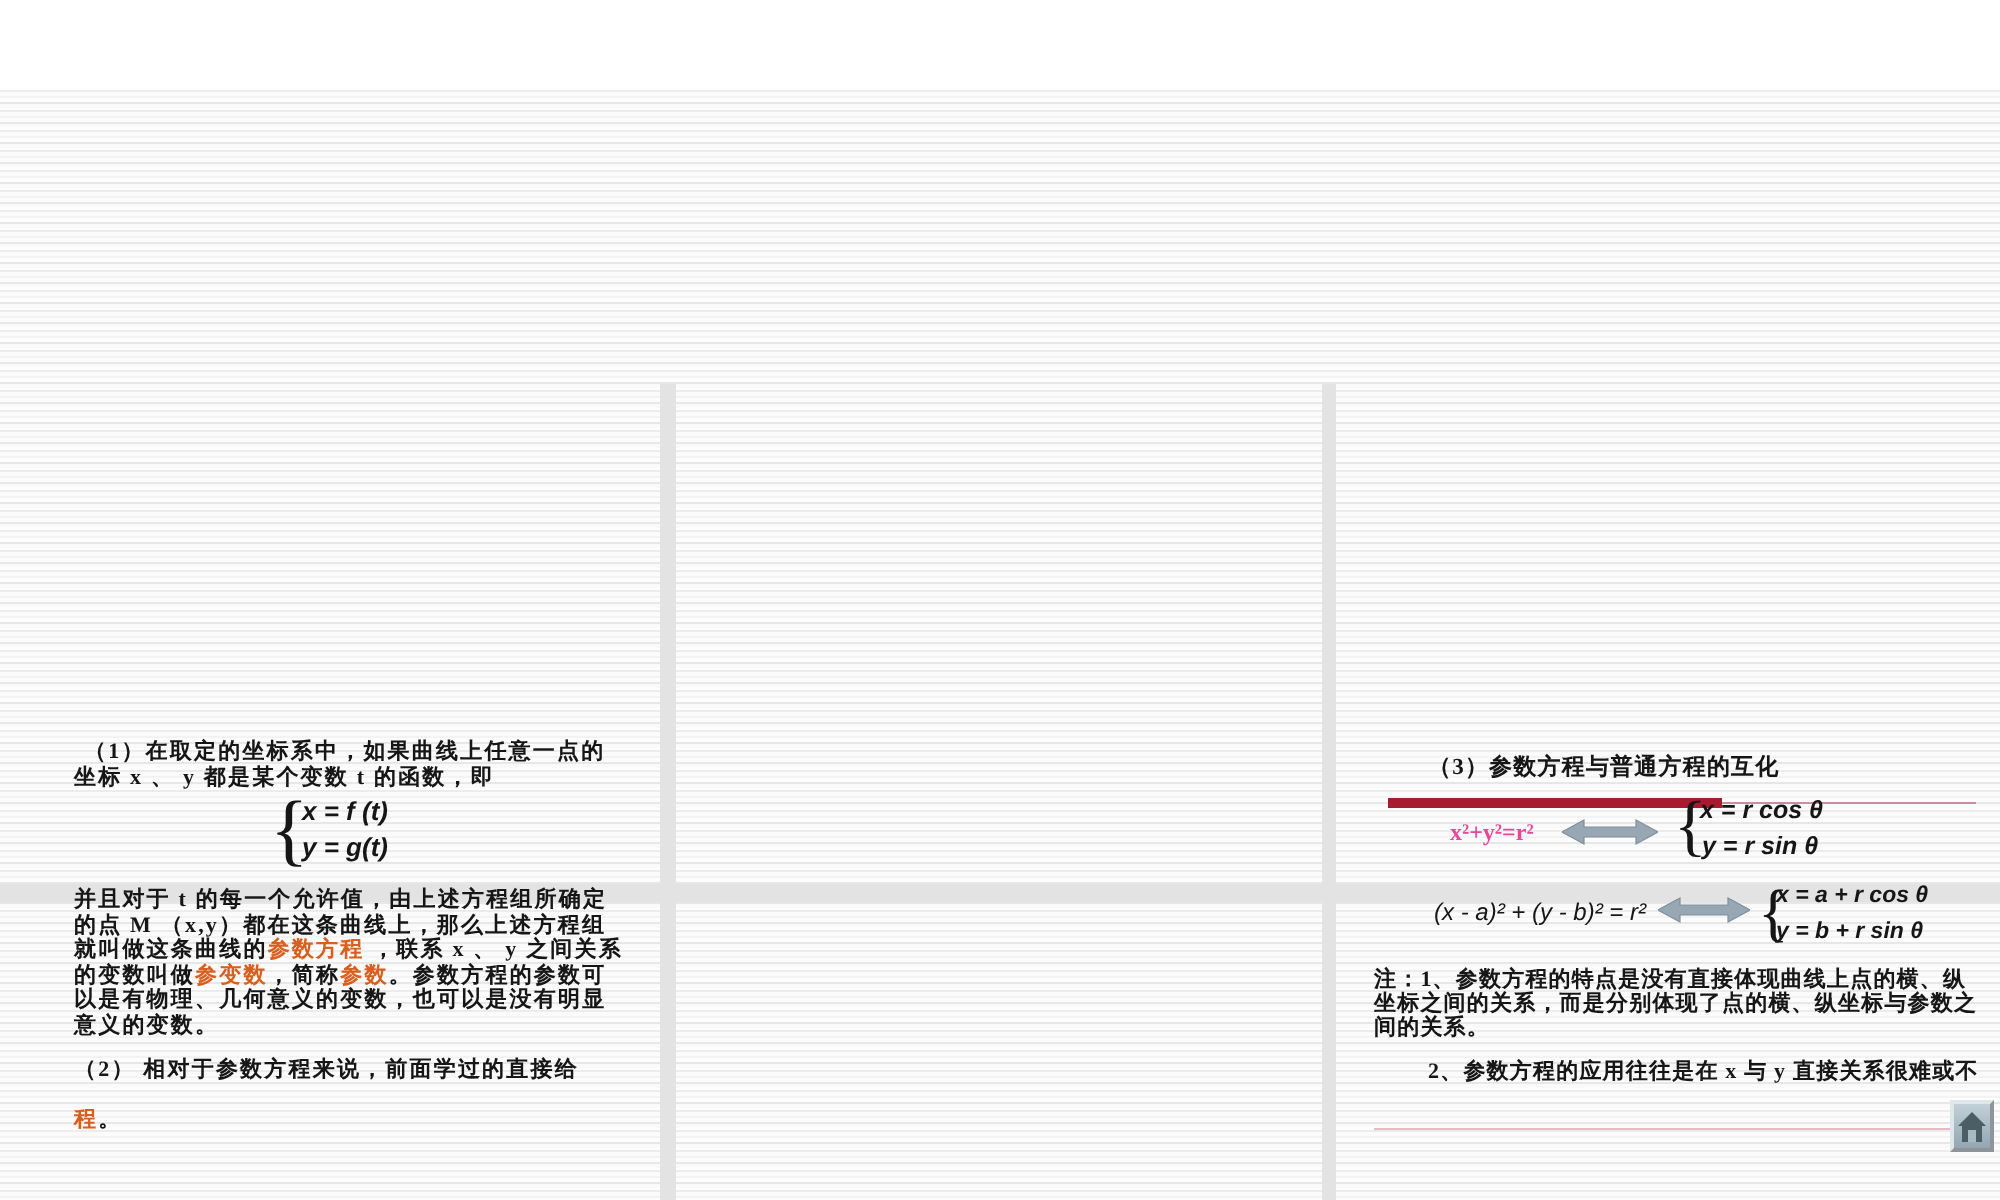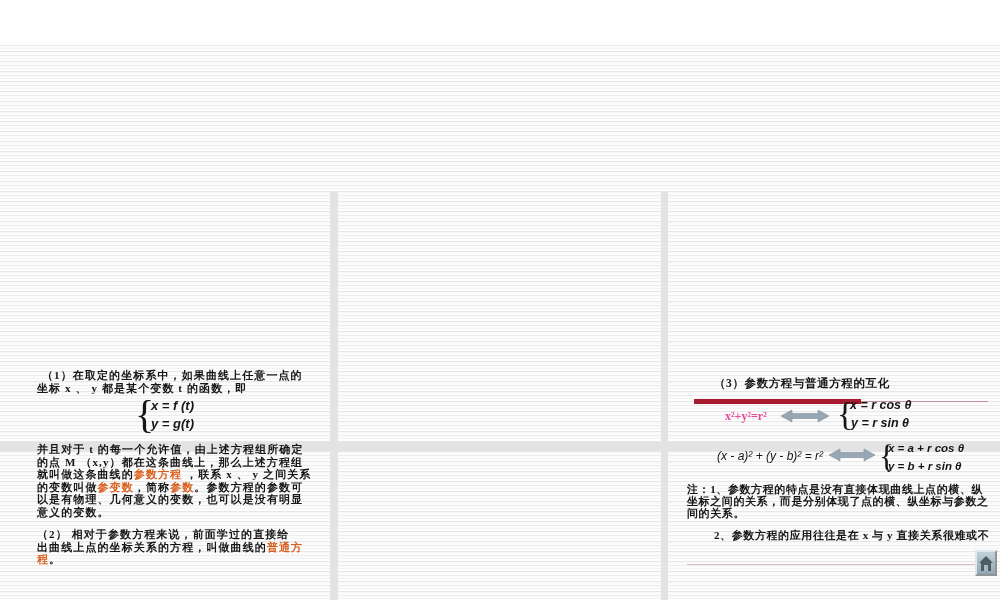--- a/index.html
+++ b/index.html
@@ -41,21 +41,20 @@
     <div class="brace" style="left:135px;top:203px;font-size:40px;">{</div>
     <div class="ln math" style="left:151px;top:206px;font-size:13px;">x = f (t)</div>
     <div class="ln math" style="left:151px;top:224px;font-size:13px;">y = g(t)</div>
     <div class="ln s1" style="left:37px;top:250px;">并且对于 t 的每一个允许值，由上述方程组所确定</div>
     <div class="ln s1" style="left:37px;top:263px;">的点 M （x,y）都在这条曲线上，那么上述方程组</div>
     <div class="ln s1" style="left:37px;top:275px;"><span>就叫做这条曲线的</span><span class="orange">参数方程</span><span> ，联系 x 、 y 之间关系</span></div>
     <div class="ln s1" style="left:37px;top:300px;">以是有物理、几何意义的变数，也可以是没有明显</div>
     <div class="ln s1" style="left:37px;top:288px;"><span>的变数叫做</span><span class="orange">参变数</span><span>，简称</span><span class="orange">参数</span><span>。参数方程的参数可</span></div>
     <div class="ln s1" style="left:37px;top:313px;">意义的变数。</div>
     <div class="ln s1" style="left:37px;top:335px;text-align:center;">（2） 相对于参数方程来说，前面学过的直接给</div>
-    <div class="ln s1" style="left:37px;top:348px;"><span>出曲线上点的坐标关系的方程，叫做曲线的</span><span class="orange">普通方</span></div>
     <div class="ln s1" style="left:37px;top:360px;"><span class="orange">程</span><span>。</span></div>
   </div>
 
   <div class="slide" style="left:338px;top:148px;width:259px;height:250px;padding-left:20px;">
     <div class="ln s2" style="left:376px;top:184px;font-size:11.5px;">（3）参数方程与普通方程的互化</div>
     <div class="redbar" style="left:356px;top:207px;width:167px;height:5px;"></div>
     <div class="thinred" style="left:523px;top:209px;width:127px;"></div>
     <div class="ln pinkeq" style="left:387px;top:217px;font-size:12px;">x²+y²=r²</div>
     <svg style="position:absolute;left:443px;top:217px;" width="48" height="14">
         <polygon points="0,7 11,1 11,4.5 37,4.5 37,1 48,7 37,13 37,9.5 11,9.5 11,13" fill="#97a7b4" stroke="#7f909e" stroke-width="0.6"></polygon>

